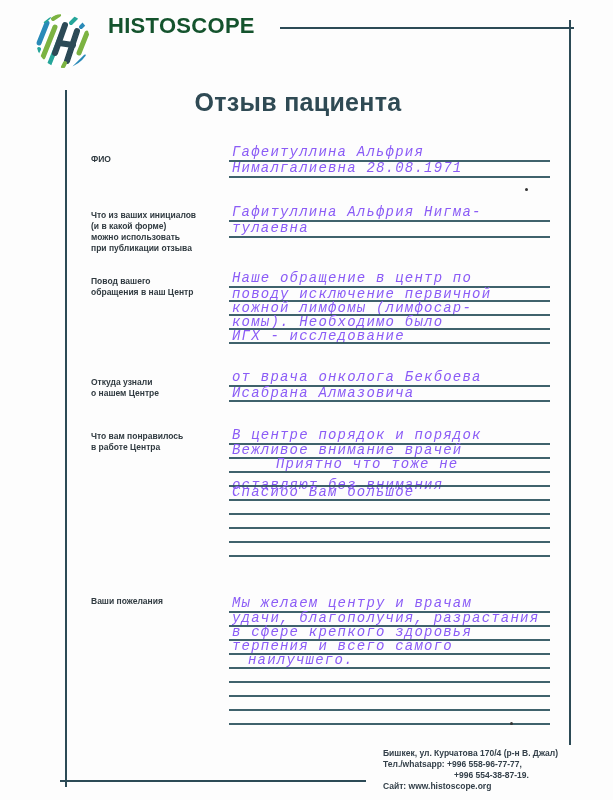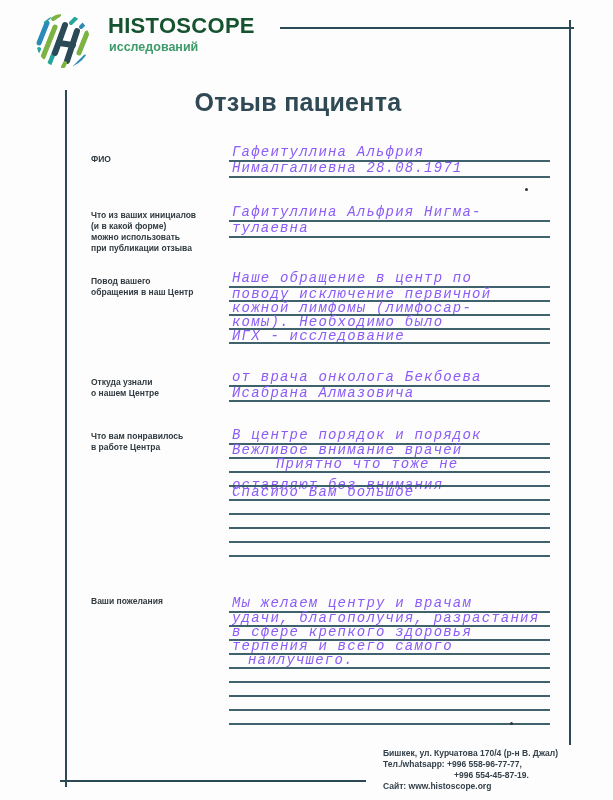--- a/index.html
+++ b/index.html
@@ -67,21 +67,20 @@
     <line x1="44" y1="40" x2="52" y2="20" stroke="#7cb342" stroke-width="5"></line>
     <line x1="40" y1="54" x2="50" y2="44" stroke="#2a8ab8" stroke-width="4.5"></line>
     <line x1="28" y1="54" x2="30" y2="50" stroke="#7cb342" stroke-width="4"></line>
     <line x1="46" y1="14" x2="50" y2="10" stroke="#2a8ab8" stroke-width="4"></line>
     <line x1="2" y1="40" x2="4" y2="36" stroke="#26a69a" stroke-width="4"></line>
     <line x1="10" y1="8" x2="14" y2="4" stroke="#26a69a" stroke-width="4"></line>
   </g>
 </svg>
 <div class="abs brand-name">HISTOSCOPE</div>
 <div class="abs brand-sub">
-  <div>исследований</div>
 </div>
 
 <div class="abs frame-line" style="left:280px; top:27px; width:294px; height:2px;"></div>
 <div class="abs frame-line" style="left:569px; top:20px; width:2px; height:725px;"></div>
 <div class="abs frame-line" style="left:65px; top:90px; width:2px; height:697px;"></div>
 <div class="abs frame-line" style="left:60px; top:780px; width:306px; height:2px;"></div>
 
 <div class="abs title">Отзыв пациента</div>
 
 <div class="abs label" style="top:154px;">ФИО</div>
@@ -160,15 +159,15 @@
 <div class="abs rule" style="top:667px;"></div>
 <div class="abs rule" style="top:681px;"></div>
 <div class="abs rule" style="top:695px;"></div>
 <div class="abs rule" style="top:709px;"></div>
 <div class="abs rule" style="top:723px;"></div>
 <div class="abs dot" style="left:510px; top:722px;"></div>
 
 <div class="abs footer">
   <div>Бишкек, ул. Курчатова 170/4 (р-н В. Джал)</div>
   <div>Тел./whatsapp: +996 558-96-77-77,</div>
-  <div class="indent">+996 554-45-87-19.</div>
+  <div class="indent">+996 554-38-87-19.</div>
   <div>Сайт: www.histoscope.org</div>
 </div>
 
 </body></html>

